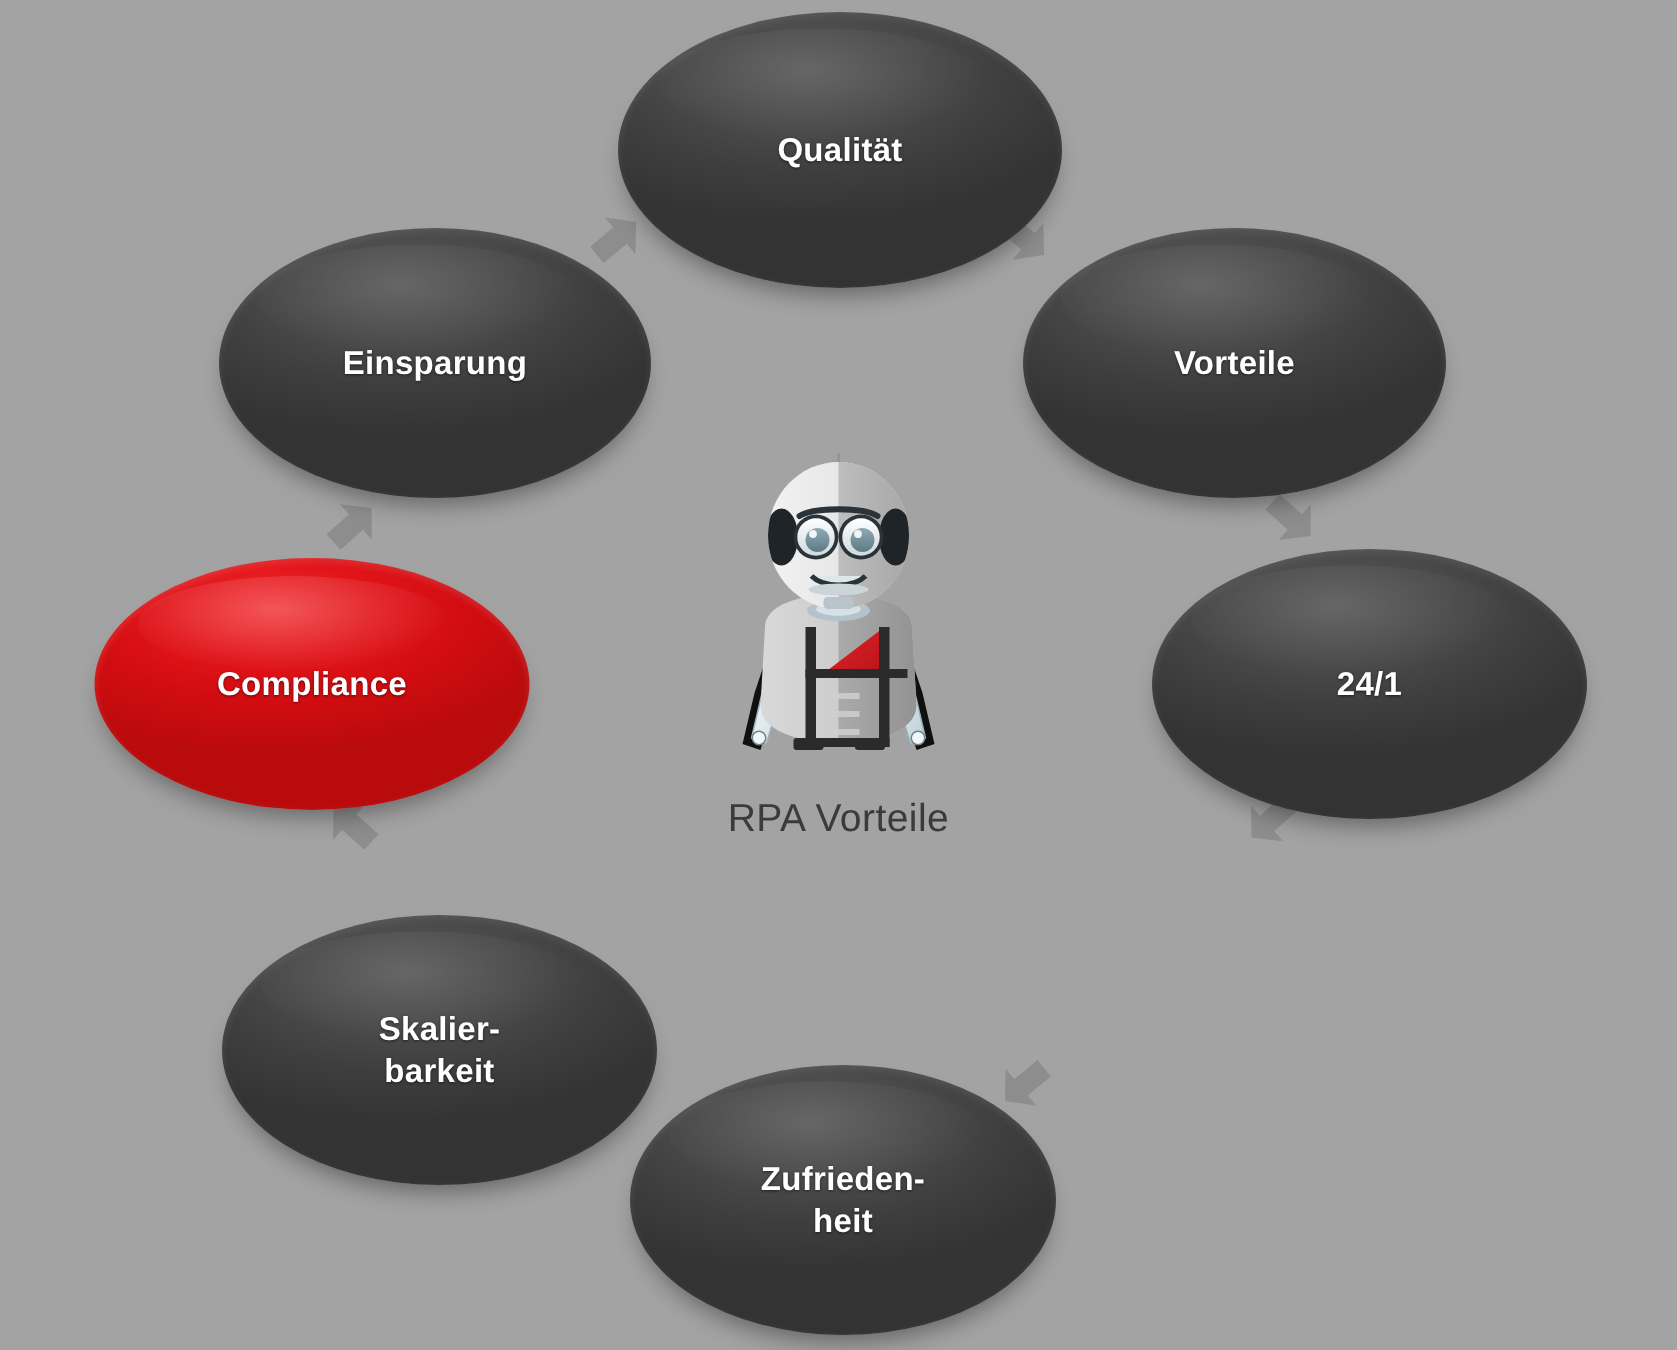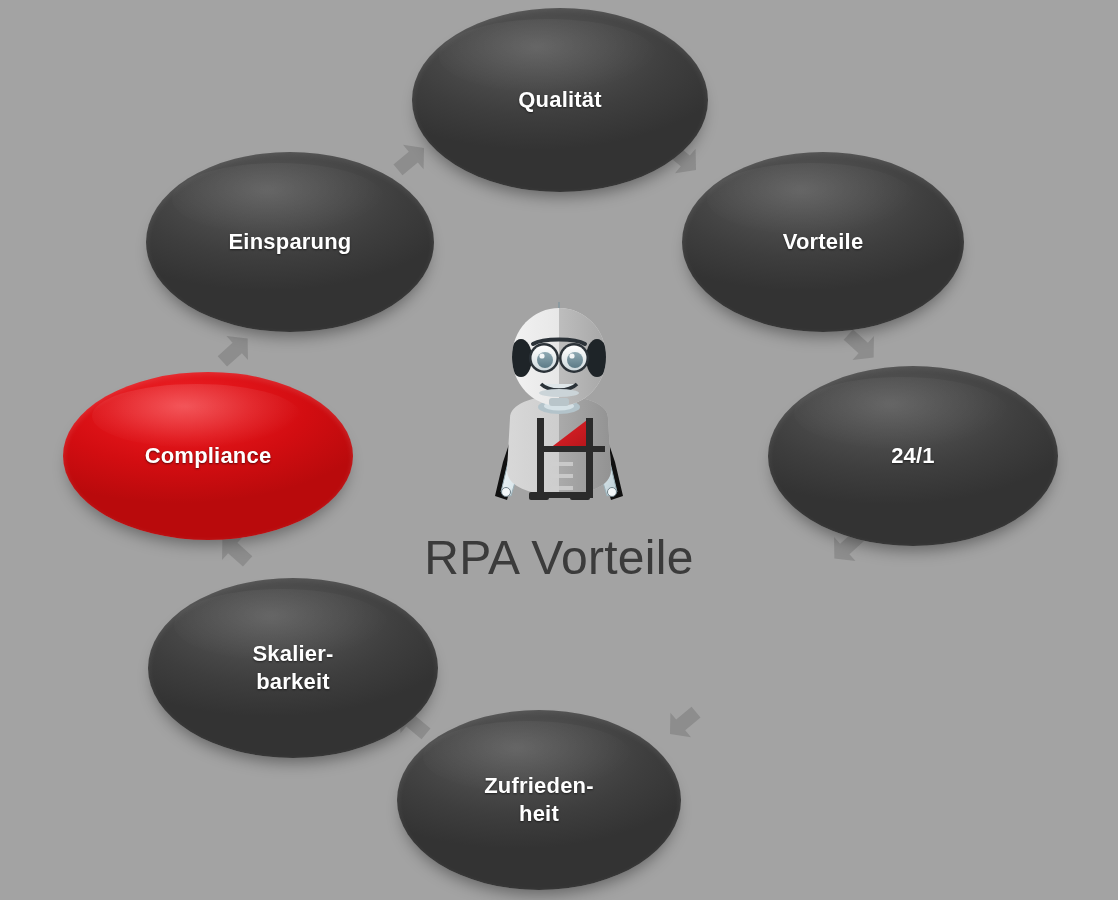--- a/index.html
+++ b/index.html
@@ -98,21 +98,21 @@
     width: 310px;
     height: 290px;
     display: flex;
     flex-direction: column;
     align-items: center;
     justify-content: flex-start;
   }
   #robot { width: 245px; height: 228px; display: block; }
   #hub-caption {
     margin-top: 2px;
-    font-size: 48px;
+    font-size: 26px;
     color: #3b3b3b;
     font-weight: normal;
     letter-spacing: 0.3px;
     white-space: nowrap;
   }
 </style>
 </head>
 <body>
 
 <div id="stage">
@@ -171,26 +171,26 @@
 
   <div class="node dark" style="left:682px; top:152px; width:282px; height:180px;">
     <span class="node-label">Vorteile</span>
   </div>
 
   <div class="node dark" style="left:768px; top:366px; width:290px; height:180px;">
     <span class="node-label">24/1</span>
   </div>
 
 
-  <div class="node dark" style="left:397px; top:710px; width:284px; height:180px;align-items:center;">
+  <div class="node dark" style="left:420px; top:710px; width:284px; height:180px;align-items:center;">
     <span class="node-label">Zufrieden-
 heit</span>
   </div>
 
-  <div class="node dark" style="left:148px; top:578px; width:290px; height:180px;justify-content:center;">
+  <div class="node dark" style="left:148px; top:610px; width:290px; height:180px;justify-content:center;">
     <span class="node-label">Skalier-
 barkeit</span>
   </div>
 
   <div class="node red" style="left:63px; top:372px; width:290px; height:168px;">
     <span class="node-label">Compliance</span>
   </div>
 
   <div class="node dark" style="left:146px; top:152px; width:288px; height:180px;">
     <span class="node-label">Einsparung</span>

